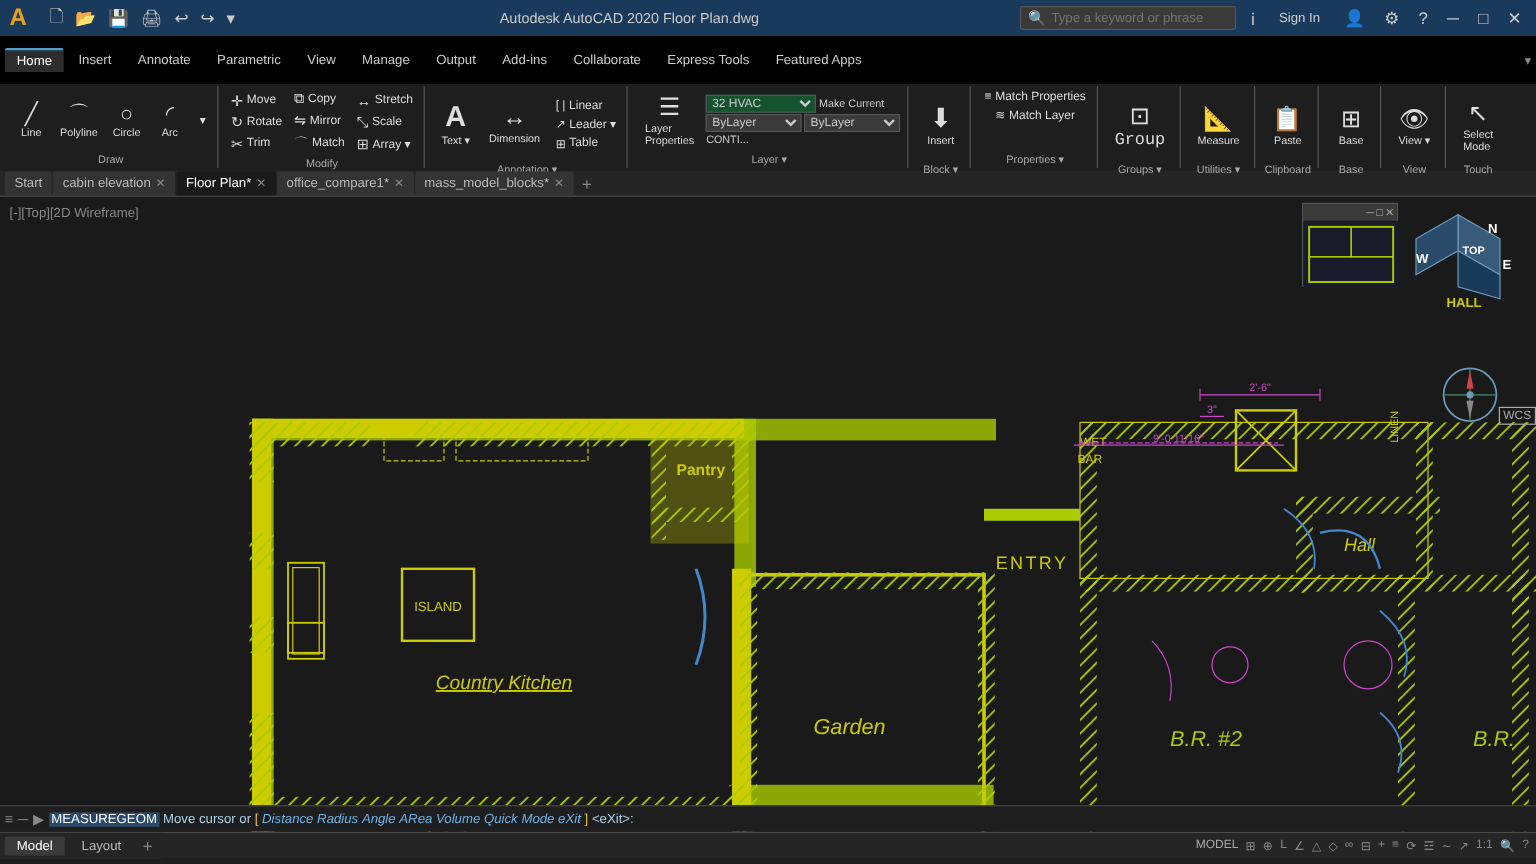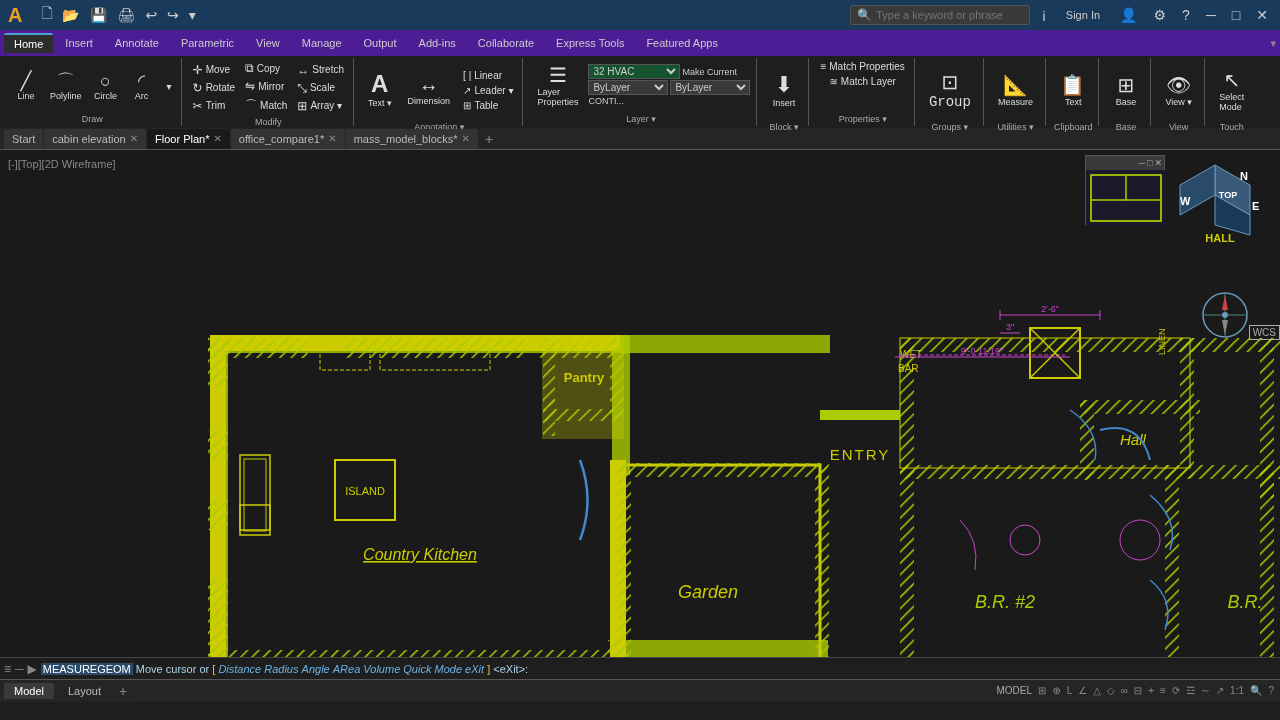--- a/index.html
+++ b/index.html
@@ -2,22 +2,22 @@
 <html><head>
   <meta charset="utf-8">
   <style>
     * { box-sizing: border-box; margin: 0; padding: 0; }
     body { width: 1280px; height: 720px; overflow: hidden; background: #1e1e1e; font-family: 'Segoe UI', Arial, sans-serif; font-size: 12px; color: #fff; }
 
     
     #ribbon-tabs {
       display: flex;
       align-items: center;
-      height: 26px;
-      background: #4c1d95;
+      height: 40px;
+      background: #000000;
       padding: 0 4px;
       gap: 2px;
     }
     .ribbon-tab {
       padding: 3px 10px;
       font-size: 11px;
       color: #ccc;
       cursor: pointer;
       border-radius: 2px 2px 0 0;
     }
@@ -317,20 +317,21 @@
   <span class="app-icon">A</span>
   <div id="qat">
     <span class="qat-btn">🗋</span>
     <span class="qat-btn">📂</span>
     <span class="qat-btn">💾</span>
     <span class="qat-btn">🖨</span>
     <span class="qat-btn">↩</span>
     <span class="qat-btn">↪</span>
     <span class="qat-btn">▾</span>
   </div>
+  <div style="flex:1; text-align:center; font-size:12px; color:#ccc;">Autodesk AutoCAD 2020  Floor Plan.dwg</div>
   <div id="appbar-right">
     <div id="searchbar">
       <span>🔍</span>
       <input type="text" placeholder="Type a keyword or phrase" style="">
     </div>
     <span class="appbar-icon-btn">ℹ</span>
     <span class="appbar-btn">Sign In</span>
     <span class="appbar-icon-btn">👤</span>
     <span class="appbar-icon-btn">⚙</span>
     <span class="appbar-icon-btn">?</span>
@@ -534,21 +535,21 @@
         <span style="font-size:9px;">Measure</span>
       </div>
     </div>
     <span class="ribbon-group-label">Utilities ▾</span>
   </div>
 
   <div class="ribbon-group">
     <div class="ribbon-group-content">
       <div class="ribbon-btn-large">
         <span style="font-size:20px;">📋</span>
-        <span style="font-size:9px;">Text</span>
+        <span style="font-size:9px;">Paste</span>
       </div>
     </div>
     <span class="ribbon-group-label">Clipboard</span>
   </div>
 
   <div class="ribbon-group">
     <div class="ribbon-group-content">
       <div class="ribbon-btn-large">
         <span style="font-size:20px;">⊞</span>
         <span style="font-size:9px;">Base</span>

